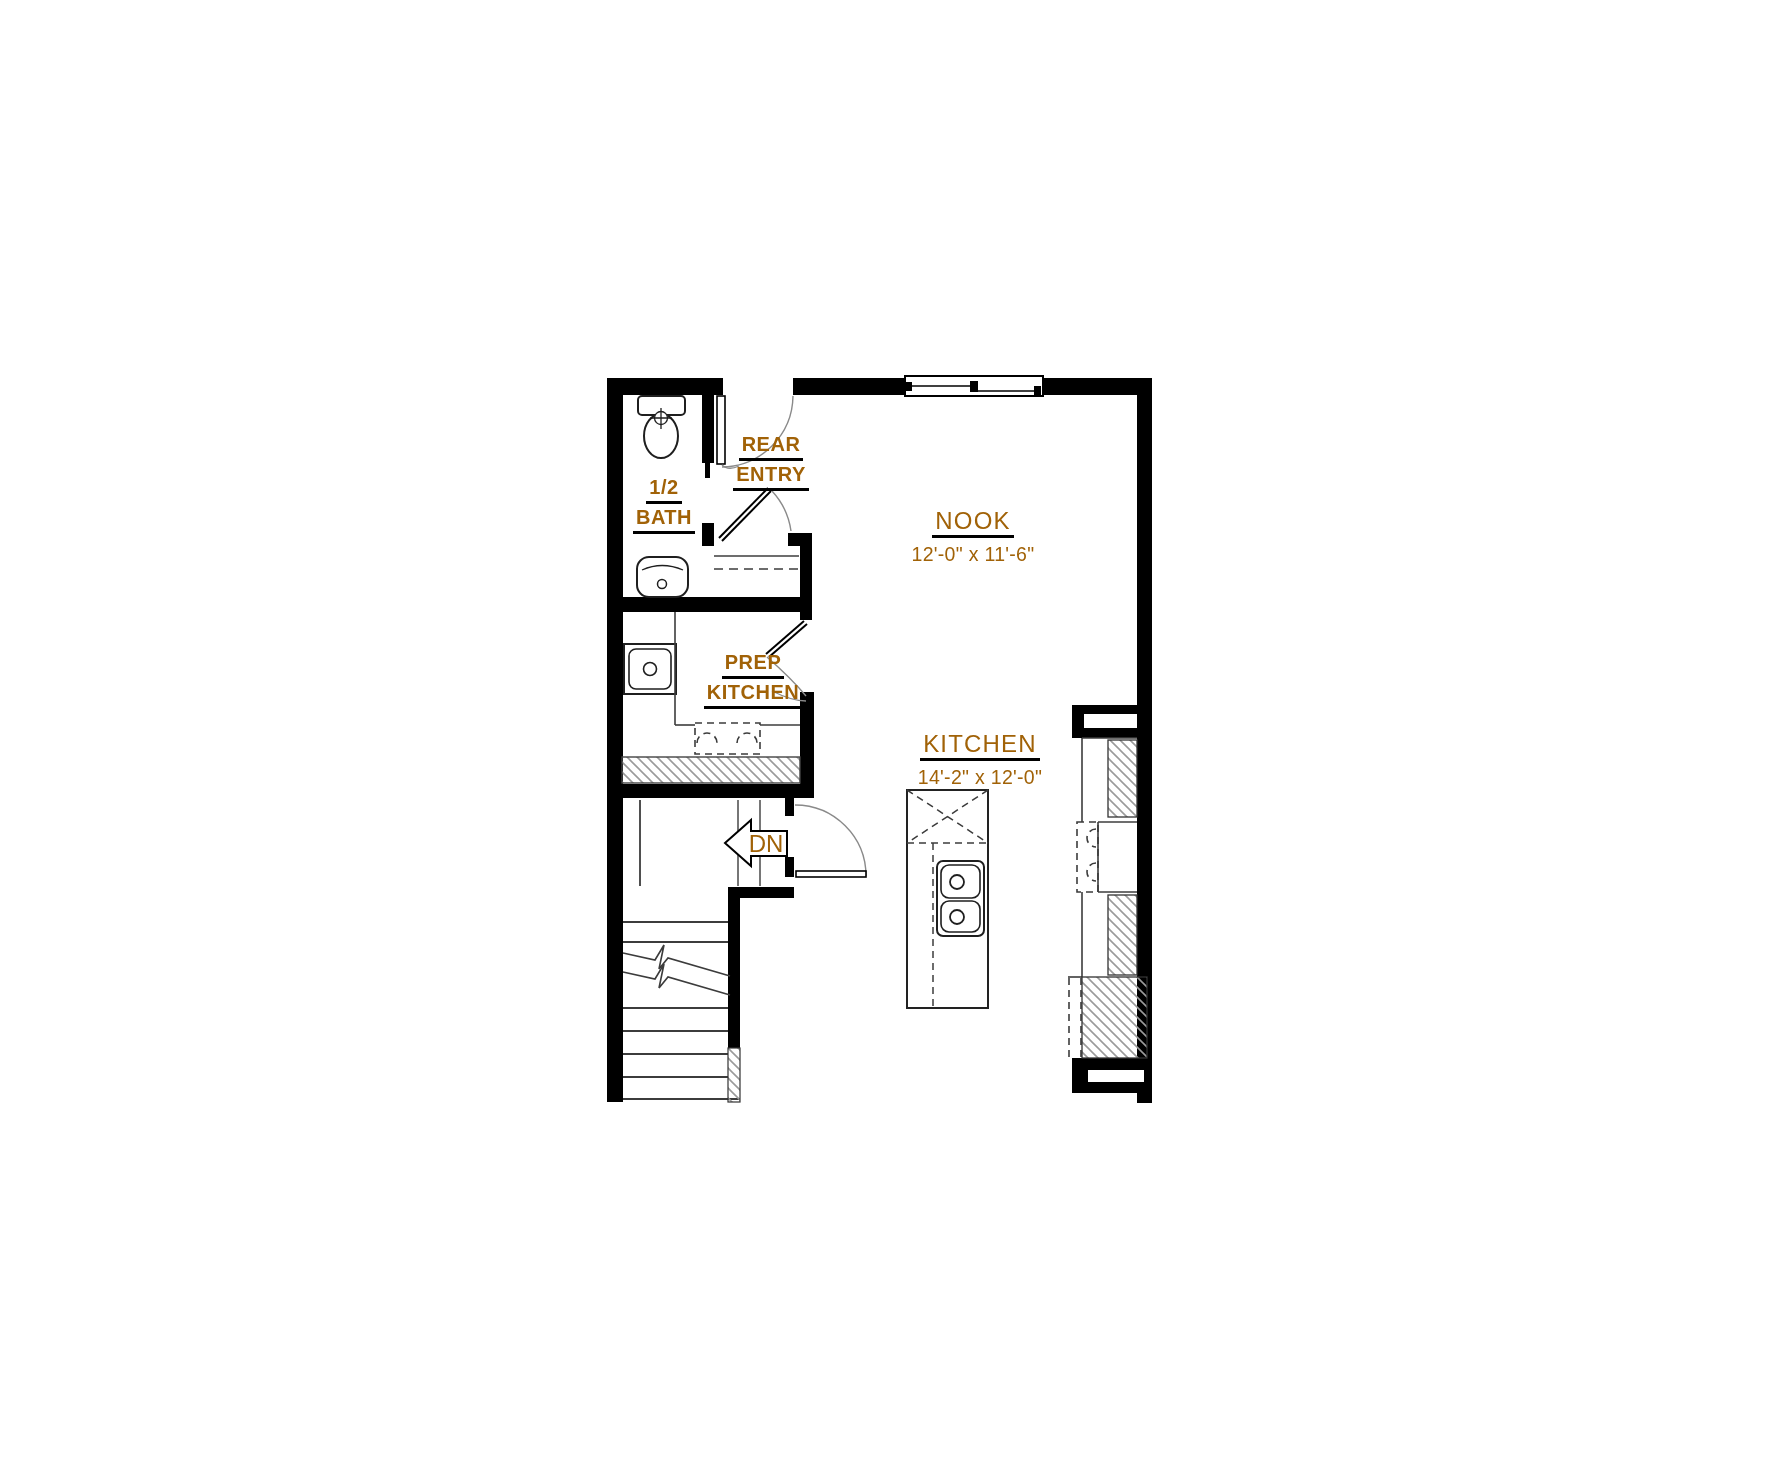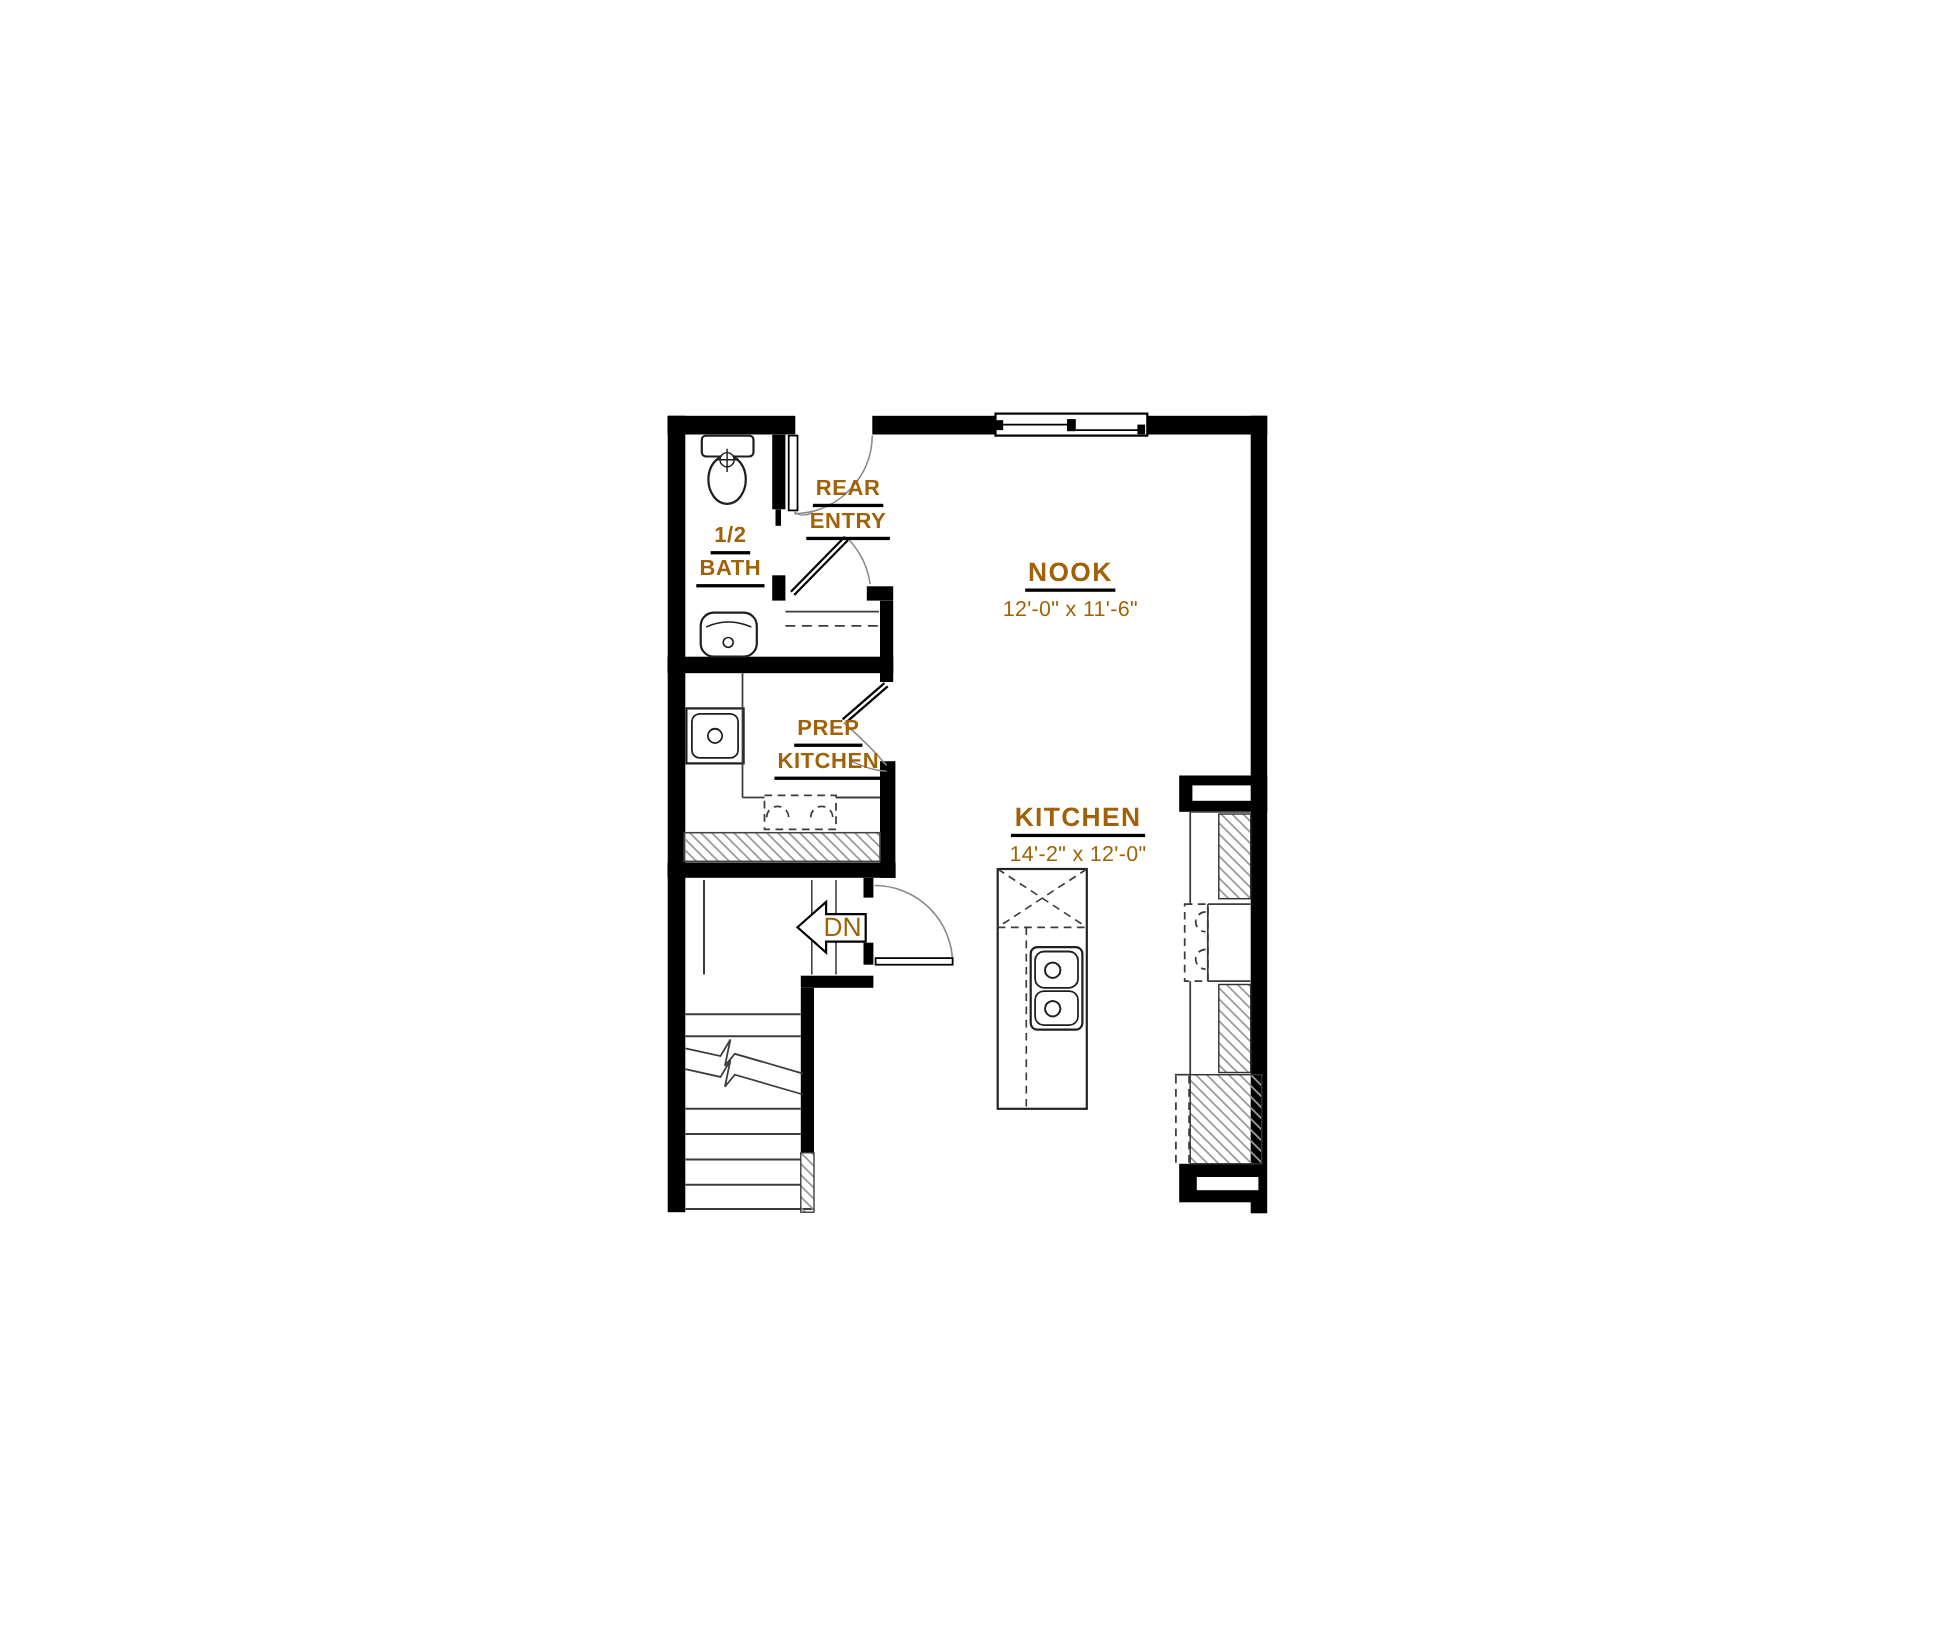--- a/index.html
+++ b/index.html
@@ -7,21 +7,21 @@
     position:relative; width:1780px; height:1480px; background:#ffffff;
     font-family:"Liberation Sans", sans-serif; overflow:hidden;
   }
   #plan-svg { position:absolute; left:0; top:0; }
   .lbl { position:absolute; color:#a16207; text-align:center; }
   .lbl .ul {
     display:inline-block; border-bottom:3px solid #000; padding:0 3px 2px;
   }
   .room-2line { font-weight:bold; font-size:20px; line-height:24px; letter-spacing:0.5px; }
   .room-2line div { margin-bottom:1px; }
-  .room-title { font-weight:bold; font-size:24px; line-height:24px; letter-spacing:1.2px; }
+  .room-title { font-weight:normal; font-size:24px; line-height:24px; letter-spacing:1.2px; }
   .room-dims  { font-weight:normal; font-size:19.5px; line-height:19px; letter-spacing:0.3px; margin-top:7px; }
   .dn-lbl { font-weight:500; font-size:24px; line-height:24px; }
 </style>
 </head>
 <body>
 
 <div id="stage">
 
   <svg id="plan-svg" width="1780" height="1480" viewBox="0 0 1780 1480">
     <defs>

